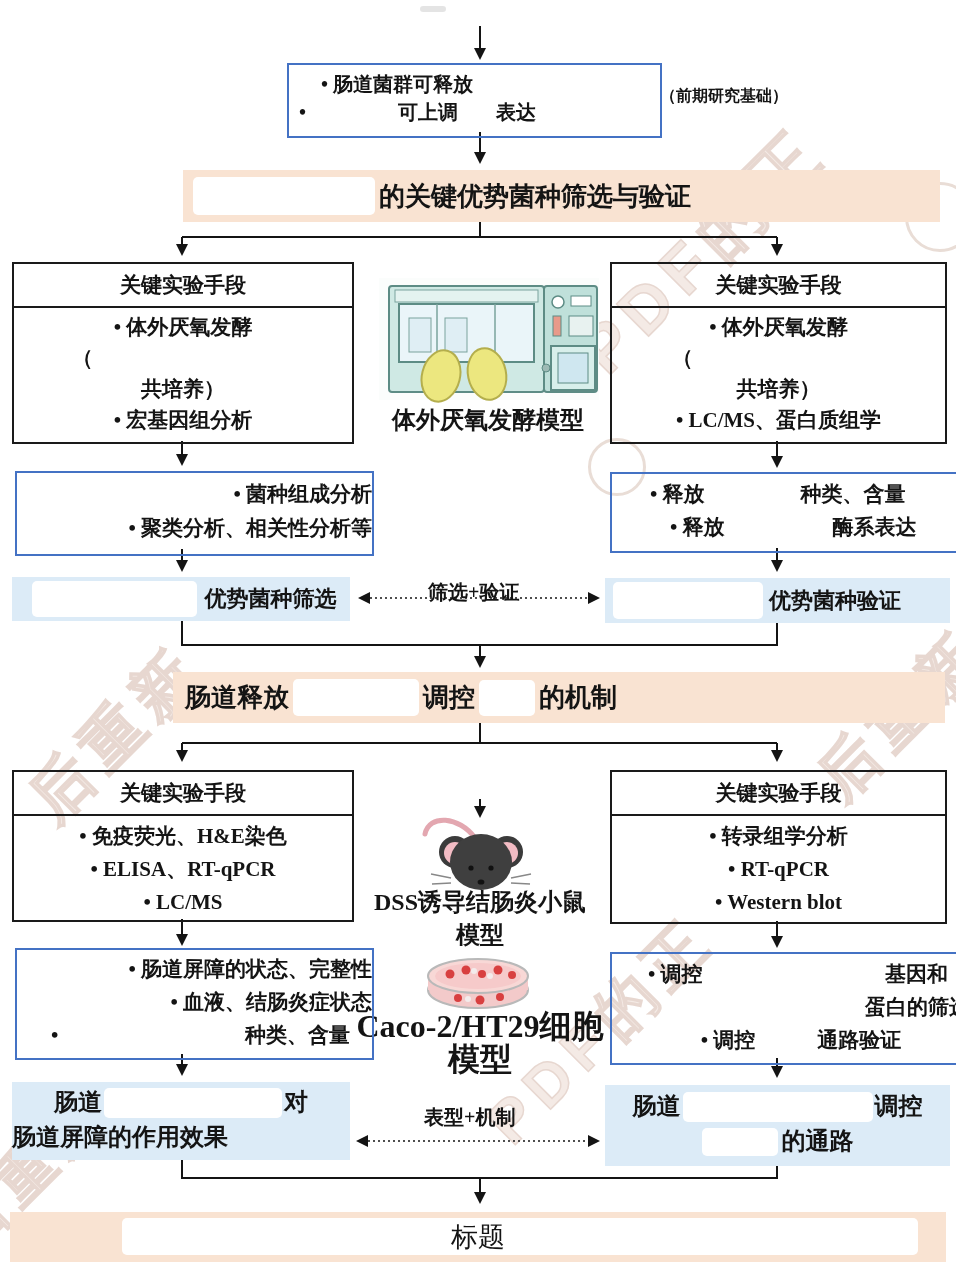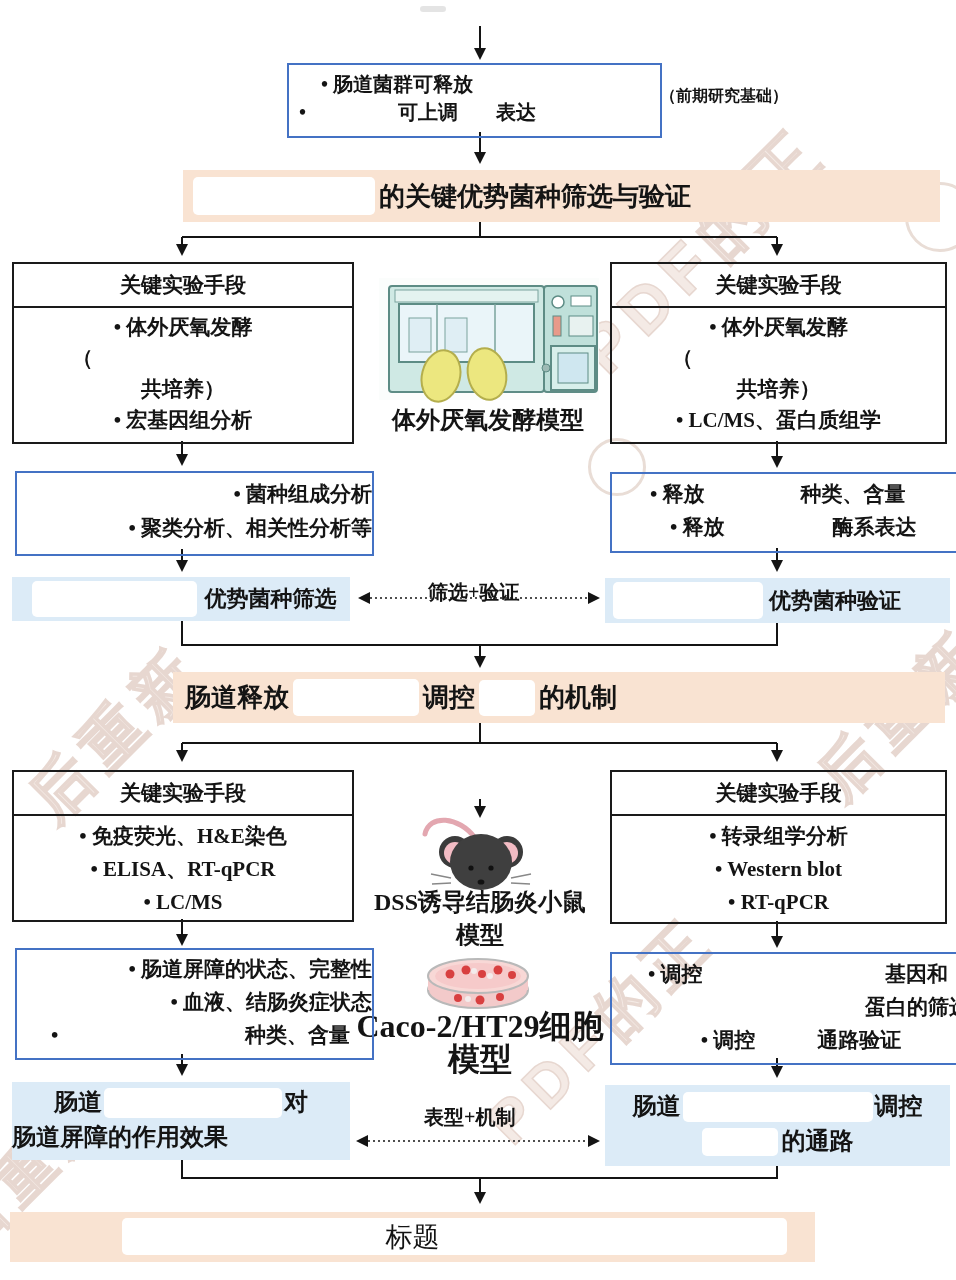--- a/index.html
+++ b/index.html
@@ -178,22 +178,22 @@
   <div class="mbox-c" style="line-height:33px;">
     <div class="ln"><span class="bl">免疫荧光、H&amp;E染色</span></div>
     <div class="ln"><span class="bl">ELISA、RT-qPCR</span></div>
     <div class="ln"><span class="bl">LC/MS</span></div>
   </div>
 </div>
 <div class="mbox" style="left:610px;top:770px;width:333px;height:150px;">
   <div class="mbox-h">关键实验手段</div>
   <div class="mbox-c" style="line-height:33px;">
     <div class="ln"><span class="bl">转录组学分析</span></div>
+    <div class="ln"><span class="bl">RT-qPCR</span></div>
     <div class="ln"><span class="bl">Western blot</span></div>
-    <div class="ln"><span class="bl">RT-qPCR</span></div>
   </div>
 </div>
 
 <svg class="layer" style="left:415px;top:812px;" width="130" height="82" viewBox="0 0 130 82">
   <path d="M60 26 C 44 4, 14 2, 10 22" stroke="#e3a7b0" stroke-width="5" fill="none" stroke-linecap="round"></path>
   <circle cx="40" cy="40" r="16" fill="#3b3b3b"></circle>
   <circle cx="40" cy="41" r="11" fill="#f3bcc4"></circle>
   <circle cx="92" cy="40" r="16" fill="#3b3b3b"></circle>
   <circle cx="92" cy="41" r="11" fill="#f3bcc4"></circle>
   <ellipse cx="66" cy="50" rx="31" ry="28" fill="#3f3f3f"></ellipse>
@@ -275,16 +275,16 @@
     <div class="redact" style="width:190px;height:30px;margin:0 2px;"></div>
     <span>调控</span>
   </div>
   <div style="display:flex;align-items:center;justify-content:center;">
     <div class="redact" style="width:76px;height:28px;margin-right:4px;"></div>
     <span>的通路</span>
   </div>
 </div>
 <div class="bridge-label" style="left:424px;top:1104px;"><span>表型+机制</span></div>
 
-<div class="band-peach" style="left:10px;top:1212px;width:805px;height:50px;">
+<div class="band-peach" style="left:10px;top:1212px;width:936px;height:50px;">
   <div class="redact" style="position:absolute;left:112px;top:6px;right:28px;bottom:7px;"></div>
   <div style="position:absolute;left:0;top:0;width:100%;height:100%;display:flex;align-items:center;justify-content:center;font-size:27px;font-weight:normal;">标题</div>
 </div>
 
 </body></html>

